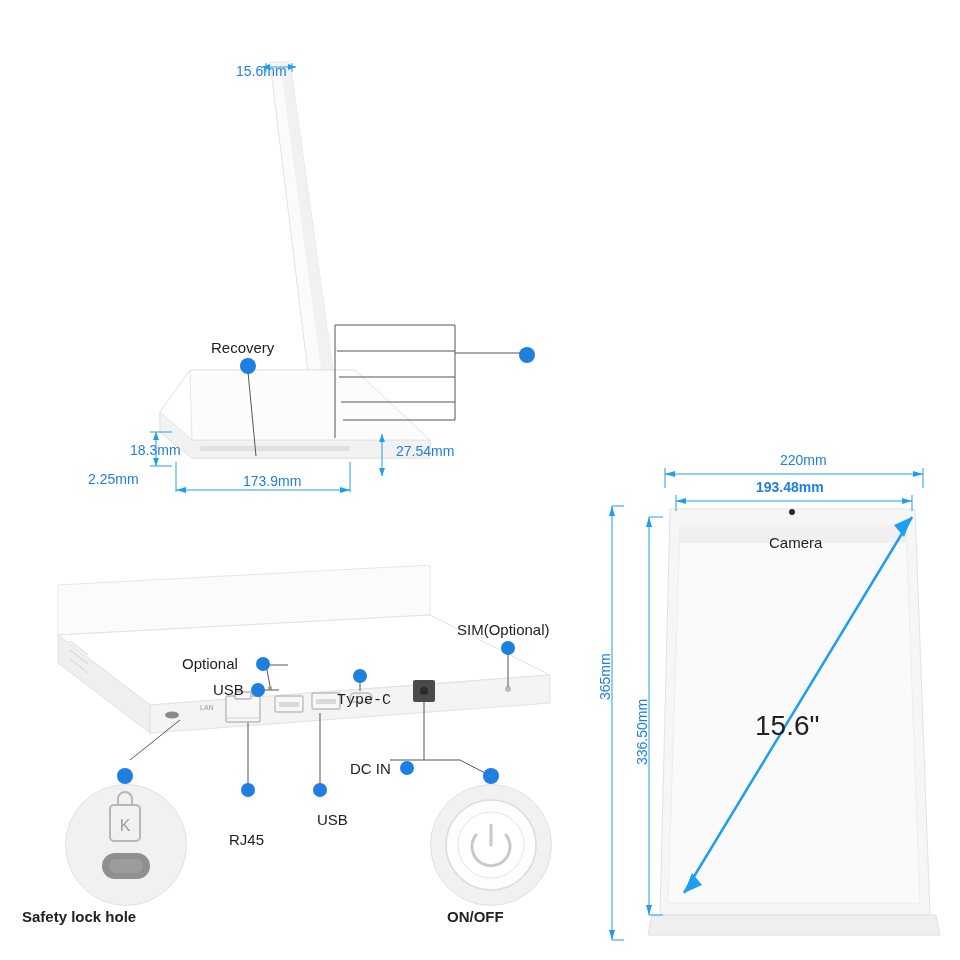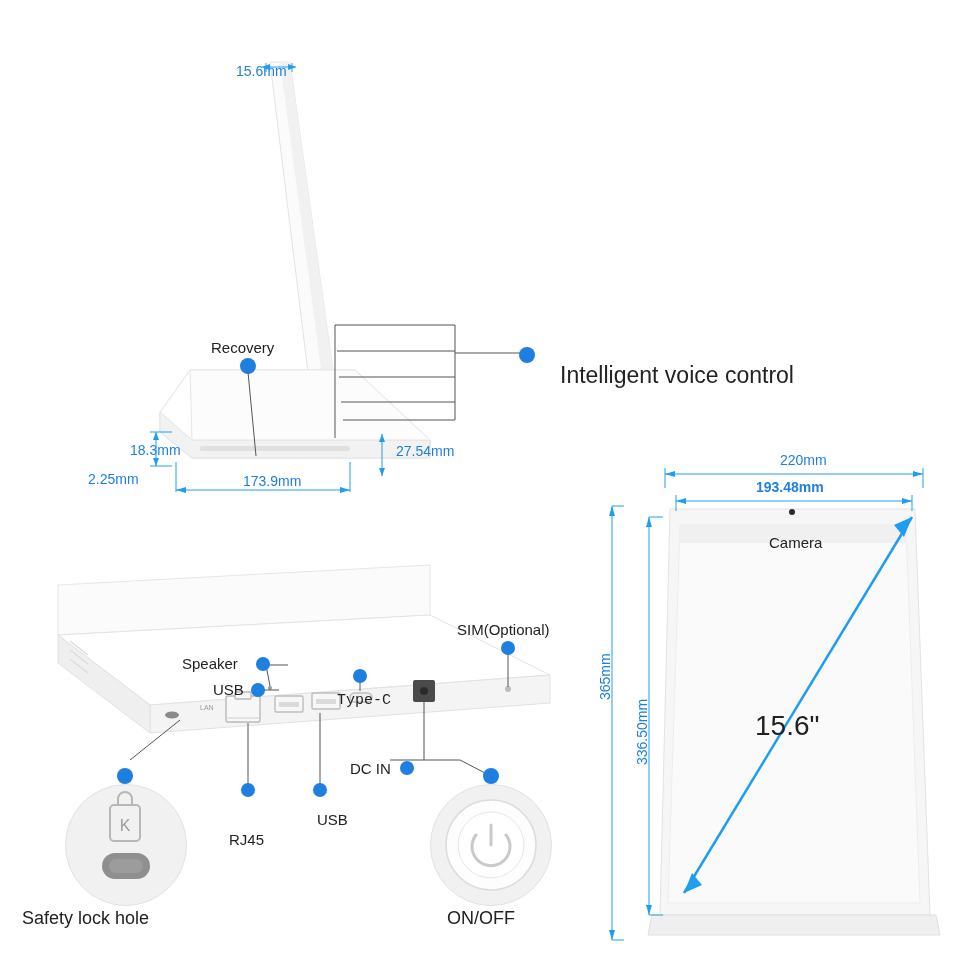--- a/index.html
+++ b/index.html
@@ -13,21 +13,21 @@
   }
   .stage{position:absolute;left:0;top:0;width:960px;height:960px;}
   .abs{position:absolute;}
   .dot{
     width:16px;height:16px;border-radius:50%;
     background:#1e7fe0;
   }
   .dot.sm{width:14px;height:14px;}
   .lbl{font-size:15px;color:#222;white-space:nowrap;}
   .lbl.big{font-size:23px;color:#222;}
-  .lbl.bold{font-weight:normal;font-size:18px;}
+  .lbl.bold{font-weight:bold;font-size:15px;}
   .dimtxt{font-size:14px;color:#1e7fe0;white-space:nowrap;}
   svg{display:block;overflow:visible;}
   .circle-inset{
     border-radius:50%;
     background:#f1f1f1;
     border:1px solid #e2e2e2;
   }
 </style>
 </head>
 <body>
@@ -53,21 +53,20 @@
       <line x1="325" y1="285" x2="325" y2="380"></line>
       <line x1="207" y1="311" x2="325" y2="311"></line>
       <line x1="209" y1="337" x2="325" y2="337"></line>
       <line x1="211" y1="362" x2="325" y2="362"></line>
       <line x1="213" y1="380" x2="325" y2="380"></line>
       <line x1="325" y1="313" x2="395" y2="313"></line>
     </g>
   </svg>
 
   <div class="abs dot" style="left:519px;top:347px;"></div>
-  <div class="abs lbl big" style="left:560px;top:362px;">Intelligent voice control</div>
 
   <div class="abs lbl" style="left:211px;top:339px;">Recovery</div>
   <div class="abs dot" style="left:240px;top:358px;"></div>
   <svg class="abs" style="left:246px;top:372px;" width="14" height="86">
     <line x1="2" y1="0" x2="10" y2="84" stroke="#555" stroke-width="1"></line>
   </svg>
 
   <div class="abs dimtxt" style="left:236px;top:42px;margin-top:21px;">15.6mm</div>
   <svg class="abs" style="left:262px;top:58px;" width="50" height="16">
     <line x1="4" y1="5" x2="4" y2="14" stroke="#1e9ef0" stroke-width="1"></line>
@@ -161,21 +160,21 @@
       <line x1="394" y1="147" x2="394" y2="205"></line>
       <line x1="394" y1="205" x2="360" y2="205"></line>
       <line x1="218" y1="168" x2="218" y2="235"></line>
       <line x1="290" y1="158" x2="290" y2="235"></line>
       <line x1="150" y1="165" x2="100" y2="205"></line>
       <line x1="394" y1="205" x2="430" y2="205"></line>
       <line x1="430" y1="205" x2="455" y2="218"></line>
     </g>
   </svg>
 
-  <div class="abs lbl" style="left:182px;top:655px;">Speaker</div>
+  <div class="abs lbl" style="left:182px;top:655px;">Optional</div>
   <div class="abs dot sm" style="left:256px;top:657px;"></div>
   <div class="abs lbl" style="left:213px;top:681px;">USB</div>
   <div class="abs dot sm" style="left:251px;top:683px;"></div>
   <div class="abs lbl" style="left:337px;top:692px;font-family:Liberation Mono, monospace;">Type-C</div>
   <div class="abs dot sm" style="left:353px;top:669px;"></div>
   <div class="abs lbl" style="left:457px;top:621px;">SIM(Optional)</div>
   <div class="abs dot sm" style="left:501px;top:641px;"></div>
   <div class="abs lbl" style="left:350px;top:760px;">DC IN</div>
   <div class="abs dot sm" style="left:400px;top:761px;"></div>
   <div class="abs lbl" style="left:229px;top:831px;">RJ45</div>

